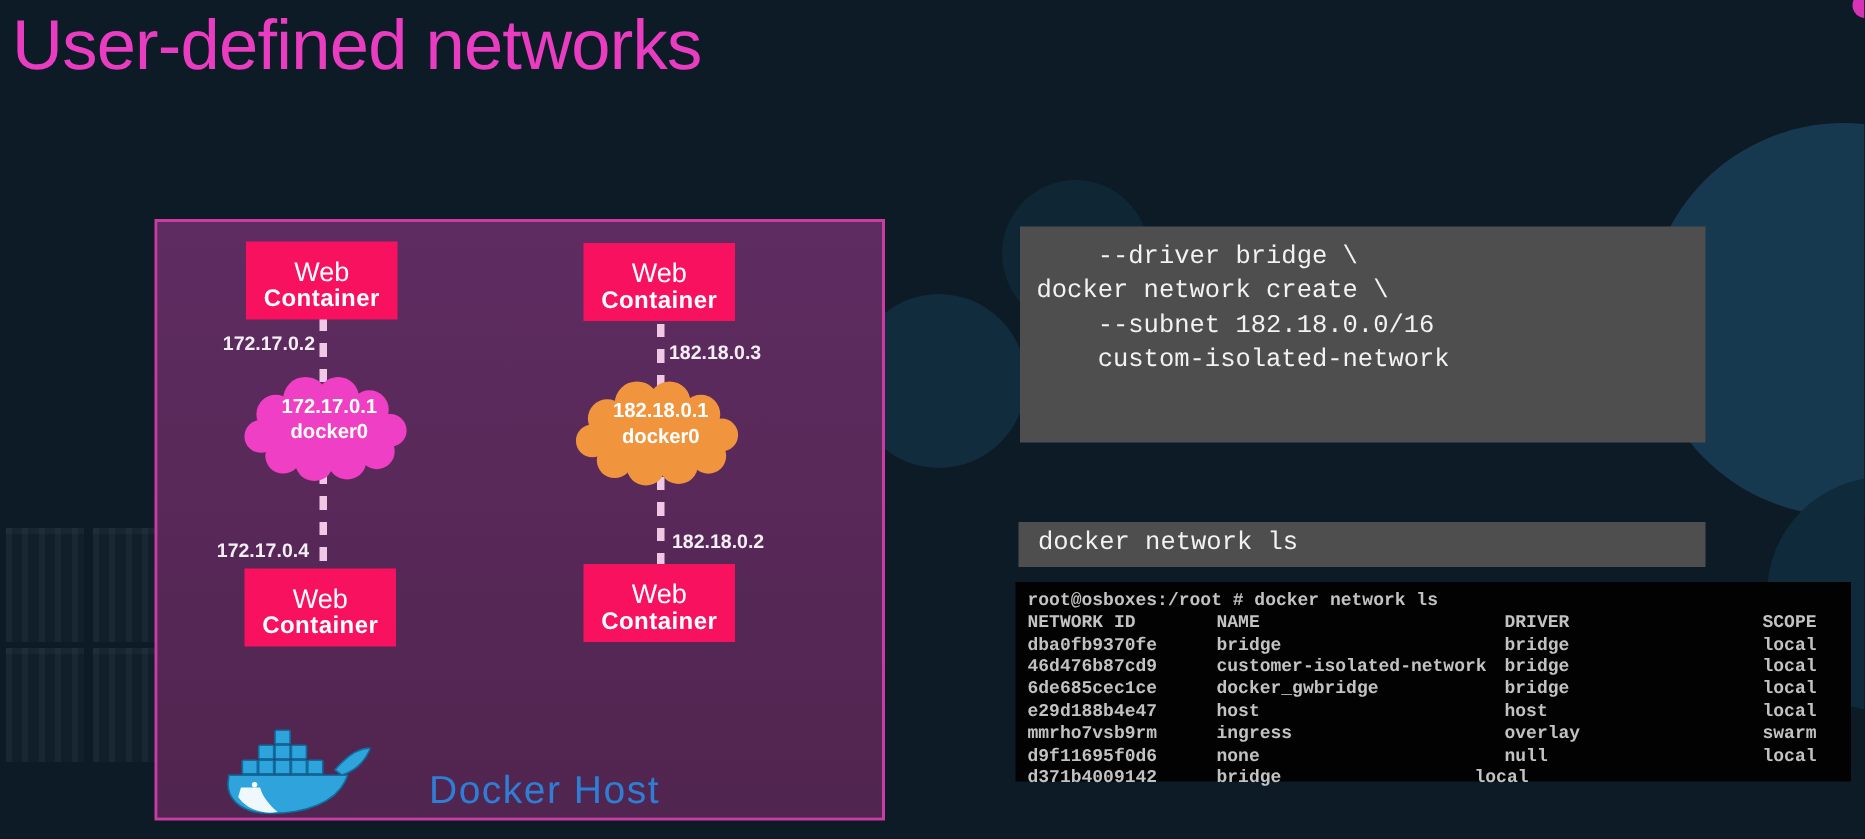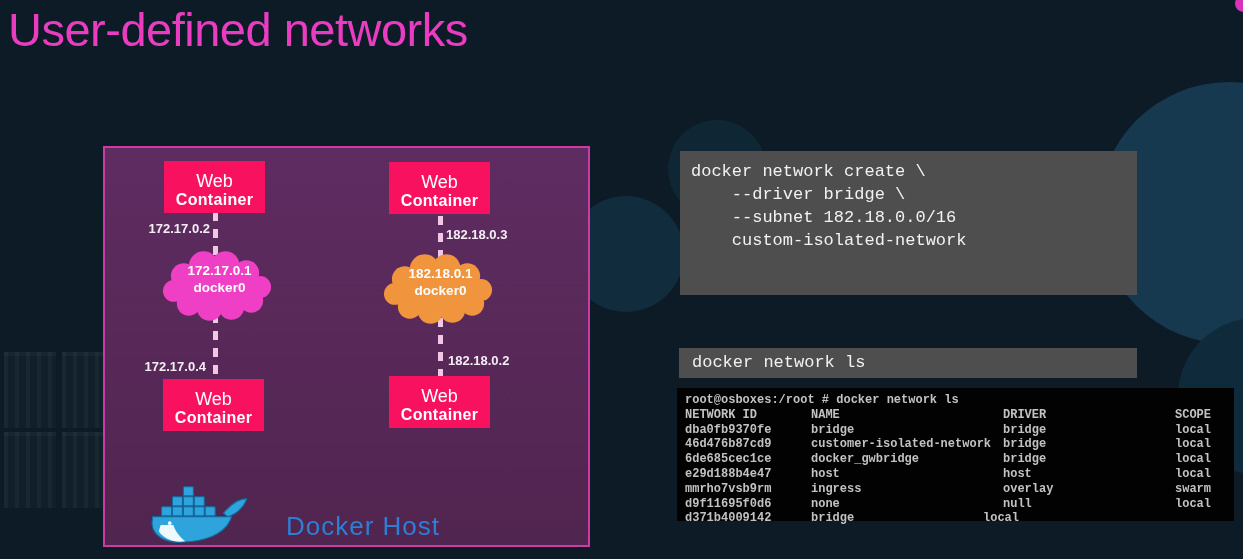--- a/index.html
+++ b/index.html
@@ -167,22 +167,22 @@
       </g>
       <path d="M84 30 C 94 18, 103 14, 110 14 C 106 24, 98 31, 89 34 Z" fill="#2fa3dc" stroke="#0e6c9e" stroke-width="1.2"></path>
       <path d="M6 36 C 3 50, 14 62, 36 62 C 64 62, 84 53, 91 39 C 92 37, 93 35, 93 34 L 6 34 Z" fill="#2fa3dc" stroke="#0e6c9e" stroke-width="1.2"></path>
       <path d="M13 50 C 19 59, 31 63, 42 61 C 36 56, 31 50, 29 43 L 15 43 Z" fill="#fff" opacity="0.92"></path>
       <circle cx="25" cy="41" r="2" fill="#fff"></circle>
     </svg>
     <div class="host-label">Docker Host</div>
   </div>
 
   <div class="codeblock">
+    <div>    --driver bridge \</div>
     <div>docker network create \</div>
-    <div>    --driver bridge \</div>
     <div>    --subnet 182.18.0.0/16</div>
     <div>    custom-isolated-network</div>
   </div>
 
   <div class="codebar">
     <div>docker network ls</div>
   </div>
 
   <div class="terminal">
     <div class="prompt">root@osboxes:/root # docker network ls</div>

